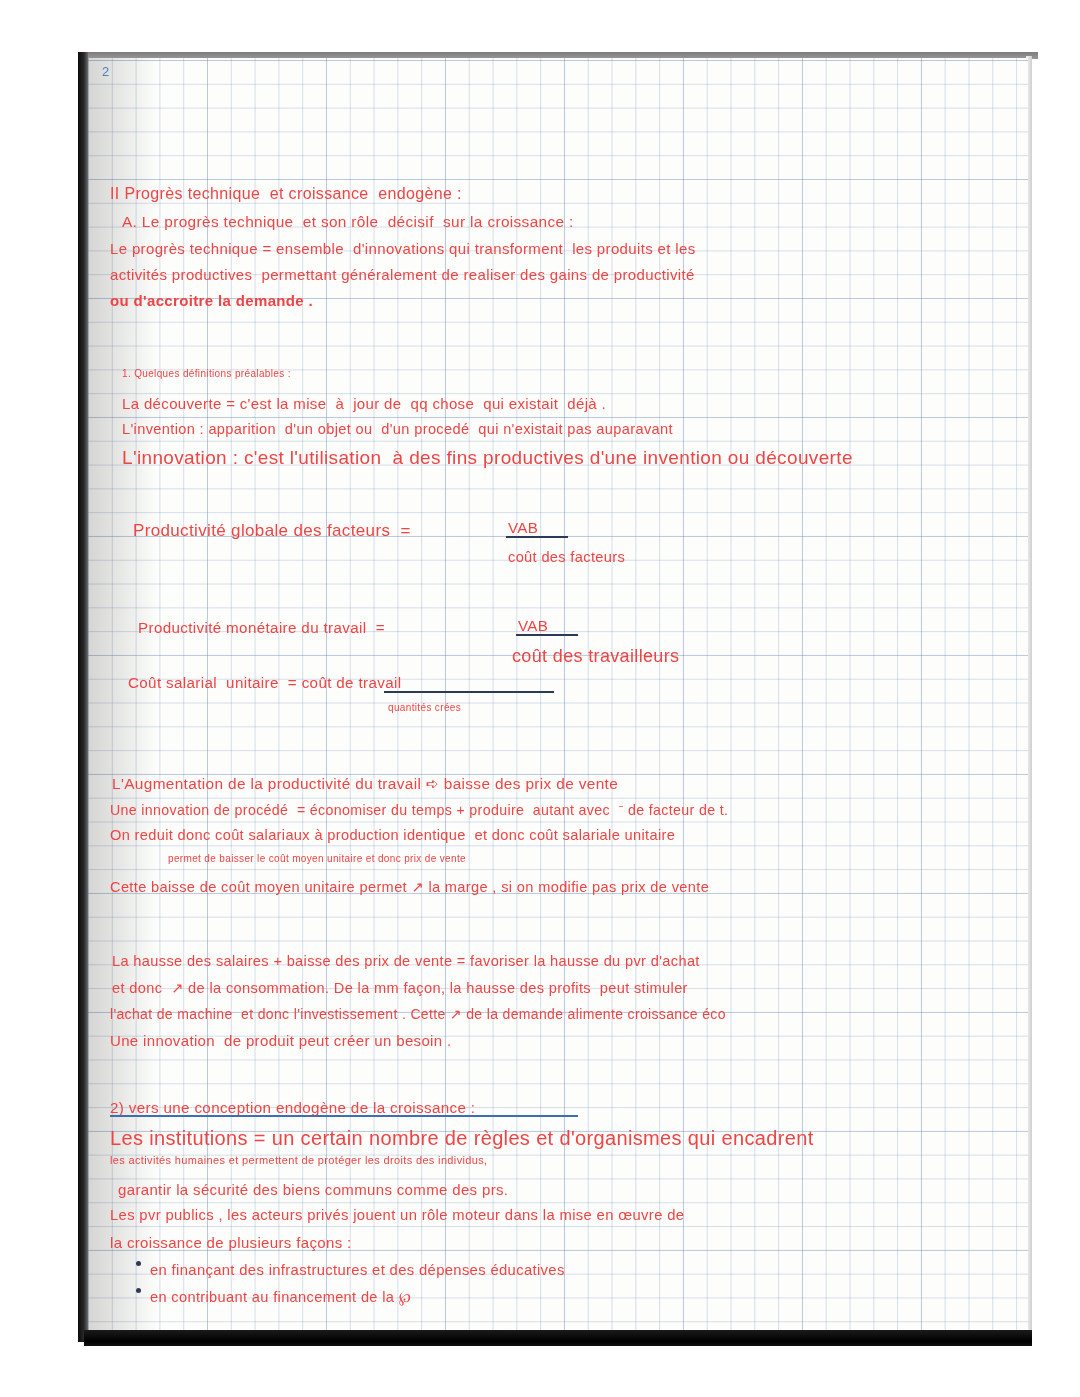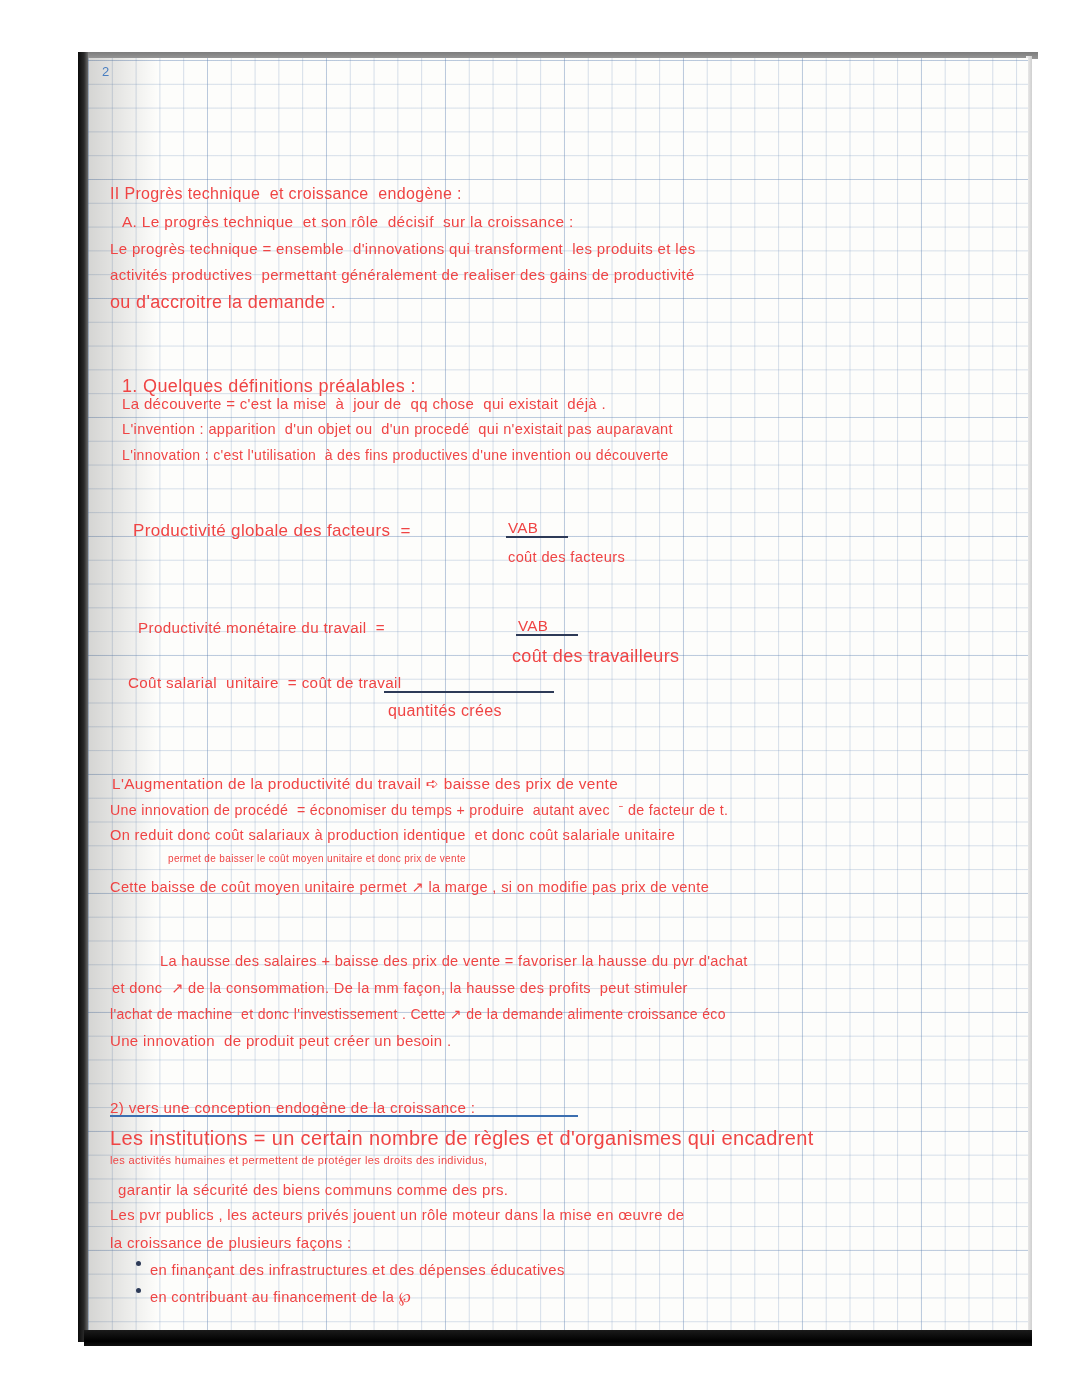--- a/index.html
+++ b/index.html
@@ -192,39 +192,39 @@
   <div class="ink">
 
     <div class="page-num">2</div>
 
 
     <div id="lines-host">
         <div class="line" style="left: 22px; top: 128px; font-size: 16px;">II Progrès technique  et croissance  endogène :</div>
         <div class="line" style="left: 34px; top: 156px; font-size: 15.4px;">A. Le progrès technique  et son rôle  décisif  sur la croissance :</div>
         <div class="line" style="left: 22px; top: 183px; font-size: 15px;">Le progrès technique = ensemble  d'innovations qui transforment  les produits et les</div>
         <div class="line" style="left: 22px; top: 209px; font-size: 15px;">activités productives  permettant généralement de realiser des gains de productivité</div>
-        <div class="line" style="left: 22px; top: 235px; font-size: 18px;">ou d'accroitre la demande .</div>
-        <div class="line" style="left: 34px; top: 311px; font-size: 18px; margin-top: 8px;">1. Quelques définitions préalables :</div>
+        <div class="line" style="left: 22px; top: 235px; font-size: 15px; font-weight: bold;">ou d'accroitre la demande .</div>
+        <div class="line" style="left: 34px; top: 311px; font-size: 10px;">1. Quelques définitions préalables :</div>
         <div class="line" style="left: 34px; top: 338px; font-size: 15px;">La découverte = c'est la mise  à  jour de  qq chose  qui existait  déjà .</div>
         <div class="line" style="left: 34px; top: 364px; font-size: 14.6px;">L'invention : apparition  d'un objet ou  d'un procedé  qui n'existait pas auparavant</div>
-        <div class="line" style="left: 34px; top: 390px; font-size: 14px;">L'innovation : c'est l'utilisation  à des fins productives d'une invention ou découverte</div>
+        <div class="line" style="left: 34px; top: 390px; font-size: 19px;">L'innovation : c'est l'utilisation  à des fins productives d'une invention ou découverte</div>
         <div class="line" style="left: 45px; top: 464px; font-size: 17px;">Productivité globale des facteurs  =</div>
         <div class="line" style="left: 420px; top: 462px; font-size: 15.2px;">VAB</div>
         <div class="line" style="left: 420px; top: 492px; font-size: 14.6px;">coût des facteurs</div>
         <div class="line" style="left: 50px; top: 562px; font-size: 15.2px;">Productivité monétaire du travail  =</div>
         <div class="line" style="left: 430px; top: 560px; font-size: 15.2px;">VAB</div>
         <div class="line" style="left: 424px; top: 589px; font-size: 18px;">coût des travailleurs</div>
         <div class="line" style="left: 40px; top: 617px; font-size: 15.2px;">Coût salarial  unitaire  = coût de travail</div>
-        <div class="line" style="left: 300px; top: 645px; font-size: 16px;">quantités crées</div>
+        <div class="line" style="left: 300px; top: 645px; font-size: 10px;">quantités crées</div>
         <div class="line" style="left: 24px; top: 718px; font-size: 15.4px;">L'Augmentation de la productivité du travail ➪ baisse des prix de vente</div>
         <div class="line" style="left: 22px; top: 745px; font-size: 14.2px;">Une innovation de procédé  = économiser du temps + produire  autant avec  ⁻ de facteur de t.</div>
         <div class="line" style="left: 22px; top: 770px; font-size: 14.6px;">On reduit donc coût salariaux à production identique  et donc coût salariale unitaire</div>
         <div class="line" style="left: 80px; top: 796px; font-size: 10px;">permet de baisser le coût moyen unitaire et donc prix de vente</div>
         <div class="line" style="left: 22px; top: 822px; font-size: 14.6px;">Cette baisse de coût moyen unitaire permet ↗ la marge , si on modifie pas prix de vente</div>
-        <div class="line" style="left: 24px; top: 896px; font-size: 14.6px; padding-left: 48px;">La hausse des salaires + baisse des prix de vente = favoriser la hausse du pvr d'achat</div>
+        <div class="line" style="left: 24px; top: 896px; font-size: 14.6px;">La hausse des salaires + baisse des prix de vente = favoriser la hausse du pvr d'achat</div>
         <div class="line" style="left: 24px; top: 923px; font-size: 14.6px;">et donc  ↗ de la consommation. De la mm façon, la hausse des profits  peut stimuler</div>
         <div class="line" style="left: 22px; top: 949px; font-size: 14px;">l'achat de machine  et donc l'investissement . Cette ↗ de la demande alimente croissance éco</div>
         <div class="line" style="left: 22px; top: 975px; font-size: 15px;">Une innovation  de produit peut créer un besoin .</div>
         <div class="line" style="left: 22px; top: 1042px; font-size: 15.2px;">2) vers une conception endogène de la croissance :</div>
         <div class="line" style="left: 22px; top: 1070px; font-size: 20px;">Les institutions = un certain nombre de règles et d'organismes qui encadrent</div>
         <div class="line" style="left: 22px; top: 1097px; font-size: 11px;">les activités humaines et permettent de protéger les droits des individus,</div>
         <div class="line" style="left: 30px; top: 1124px; font-size: 15px;">garantir la sécurité des biens communs comme des prs.</div>
         <div class="line" style="left: 22px; top: 1150px; font-size: 14.8px;">Les pvr publics , les acteurs privés jouent un rôle moteur dans la mise en œuvre de</div>
         <div class="line" style="left: 22px; top: 1177px; font-size: 15px;">la croissance de plusieurs façons :</div>
         <div class="line" style="left: 62px; top: 1205px; font-size: 14.8px;">en finançant des infrastructures et des dépenses éducatives</div>

